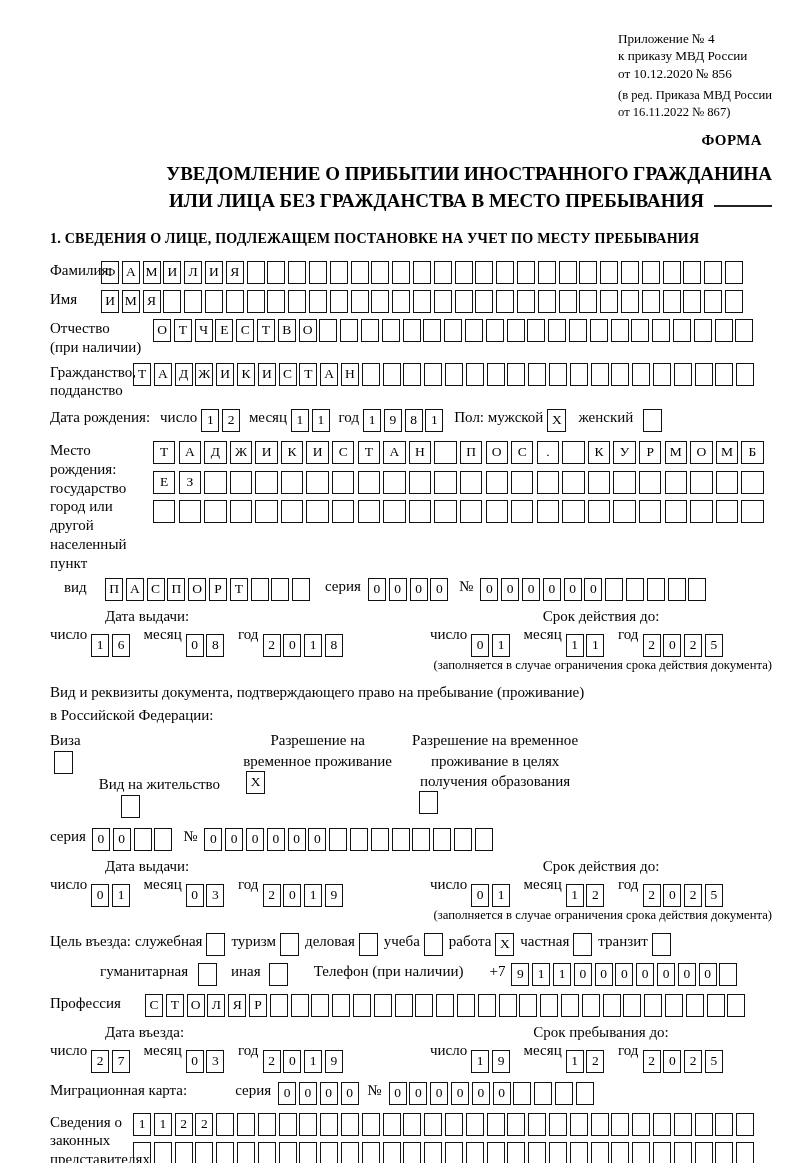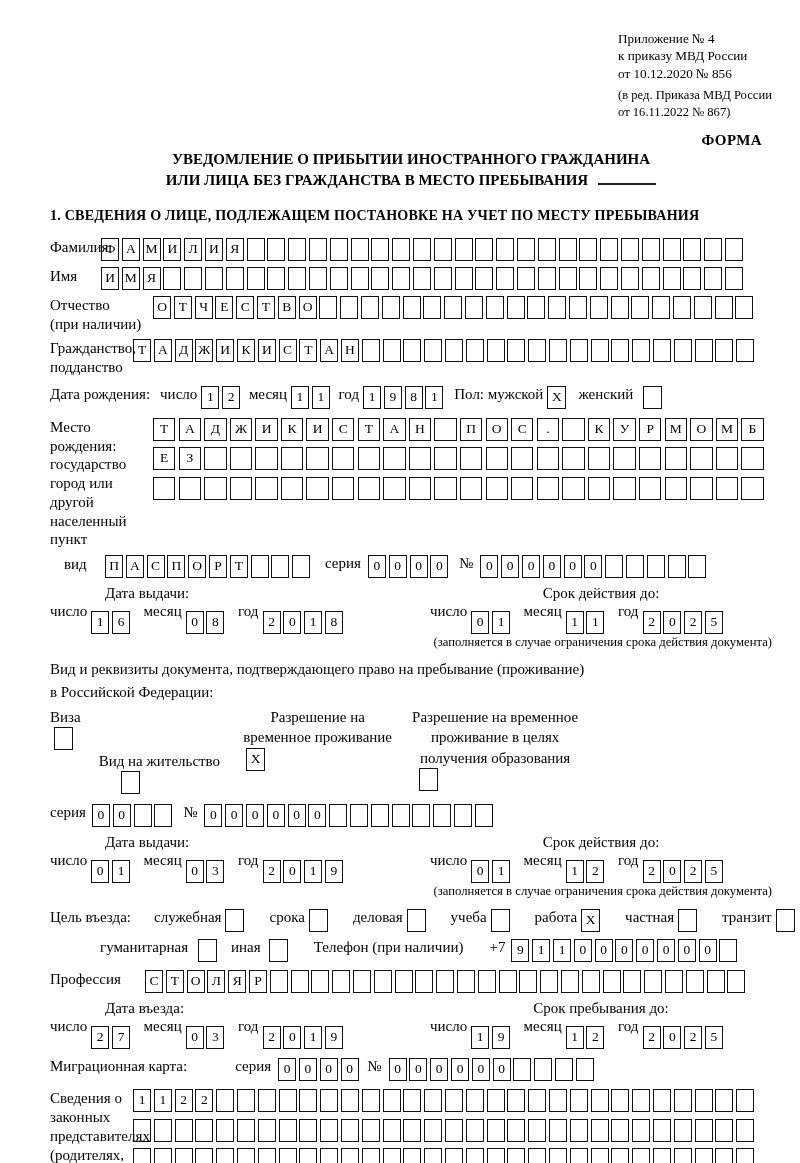--- a/index.html
+++ b/index.html
@@ -4,21 +4,21 @@
 <style>
   html,body{margin:0;padding:0;background:#ffffff;}
   body{width:800px;height:1163px;overflow:hidden;color:#000;
        font-family:"Liberation Serif","DejaVu Serif",serif;}
   .page{box-sizing:border-box;width:800px;height:1163px;padding:30px 28px 8px 50px;font-size:15px;}
 
   
   .annex{margin-left:568px;width:210px;font-size:13.2px;line-height:1.32;}
   .annex-note{margin-top:5px;font-size:12.6px;line-height:1.3;}
   .forma{margin-top:12px;text-align:right;padding-right:10px;font-weight:bold;font-size:15px;letter-spacing:.4px;}
-  .title{text-align:center;font-weight:bold;font-size:15px;line-height:1.4;}
+  .title{margin-top:12px;text-align:right;font-weight:bold;font-size:19px;line-height:1.4;}
   .title-underline{display:inline-block;width:58px;border-bottom:2px solid #222;margin-left:10px;vertical-align:baseline;}
   .section-heading{margin-top:16px;font-weight:bold;font-size:14.1px;letter-spacing:.2px;white-space:nowrap;}
 
   
   .frow{display:flex;align-items:flex-start;margin-top:6px;}
   .lbl{flex:none;line-height:1.25;}
   .w-sur{width:51px;} .w-nam{width:51px;} .w-pat{width:103px;} .w-cit{width:83px;}
   .w-bp{width:103px;} .w-prof{width:95px;} .w-repr{width:83px;}
 
   
@@ -47,21 +47,21 @@
 
   .intro{margin-top:8px;line-height:1.5;}
 
   
   .res-row{display:flex;align-items:flex-start;margin-top:4px;}
   .res-opt{display:flex;align-items:flex-start;flex-direction:column;}
   .res-opt .optlbl{line-height:1.35;}
   .opt-center{text-align:center;}
   .w150{width:163px;} .w168{width:168px;}
 
-  .purpose-row{display:flex;align-items:flex-start;margin-top:10px;white-space:nowrap;gap:19px;}
+  .purpose-row{display:flex;align-items:flex-start;margin-top:10px;white-space:nowrap;}
   .purpose-row .pp{margin-right:2px;}
   .phone-row{display:flex;align-items:flex-start;margin-top:7px;white-space:nowrap;}
 </style>
 </head>
 <body>
 
 <div class="page">
 
   <div class="annex">
     <div>Приложение № 4</div>
@@ -209,21 +209,21 @@
       <span class="dlbl">число</span><span class="cellrow"><span class="cell">0</span><span class="cell">1</span></span>
       <span class="dlbl">месяц</span><span class="cellrow"><span class="cell">1</span><span class="cell">2</span></span>
       <span class="dlbl">год</span><span class="cellrow"><span class="cell">2</span><span class="cell">0</span><span class="cell">2</span><span class="cell">5</span></span>
     </span>
   </div>
   <div class="note-right">(заполняется в случае ограничения срока действия документа)</div>
 
   <div class="purpose-row">
     <span class="mr4">Цель въезда:</span>
     <span class="pp"><span>служебная</span><span class="checkbox"></span></span>
-    <span class="pp"><span>срока</span><span class="checkbox"></span></span>
+    <span class="pp"><span>туризм</span><span class="checkbox"></span></span>
     <span class="pp"><span>деловая</span><span class="checkbox"></span></span>
     <span class="pp"><span>учеба</span><span class="checkbox"></span></span>
     <span class="pp"><span>работа</span><span class="checkbox">X</span></span>
     <span class="pp"><span>частная</span><span class="checkbox"></span></span>
     <span class="pp"><span>транзит</span><span class="checkbox"></span></span>
   </div>
 
   <div class="phone-row">
     <span style="margin-left:50px;">гуманитарная</span>
     <span class="checkbox" style="margin-left:10px;"></span>

